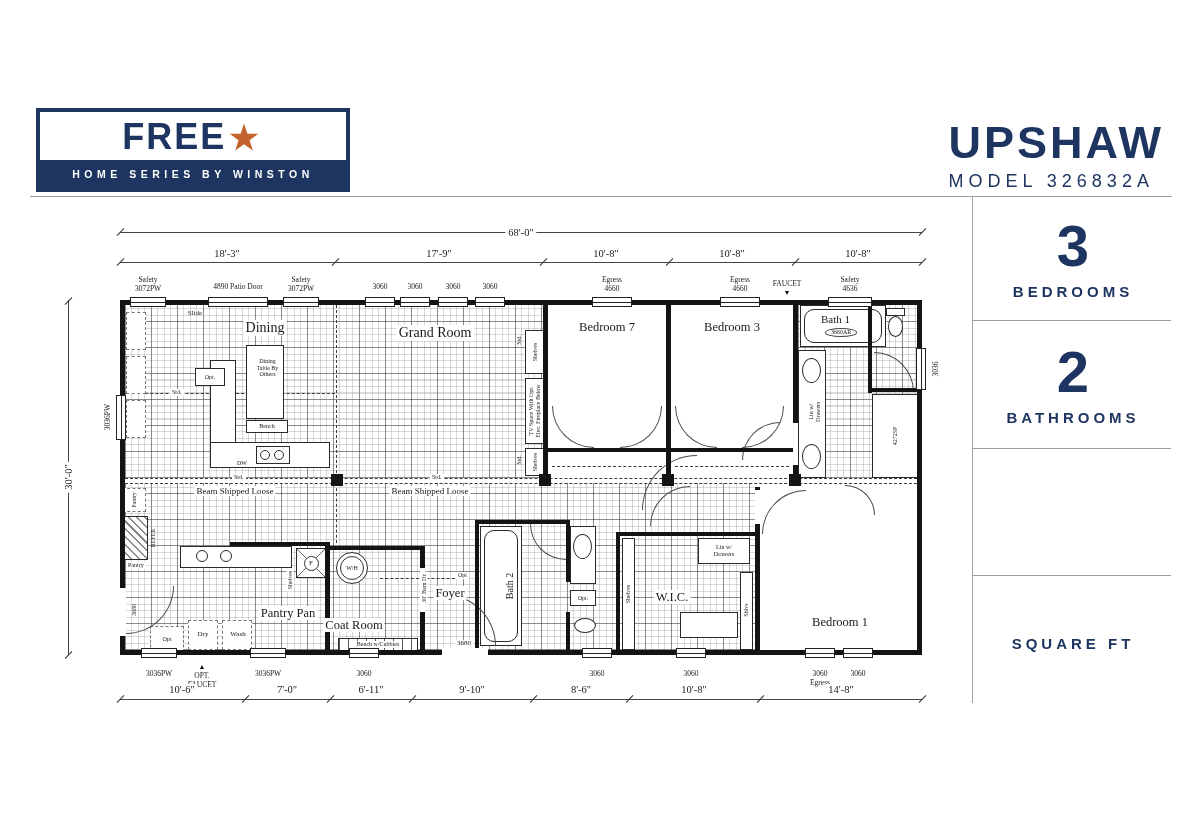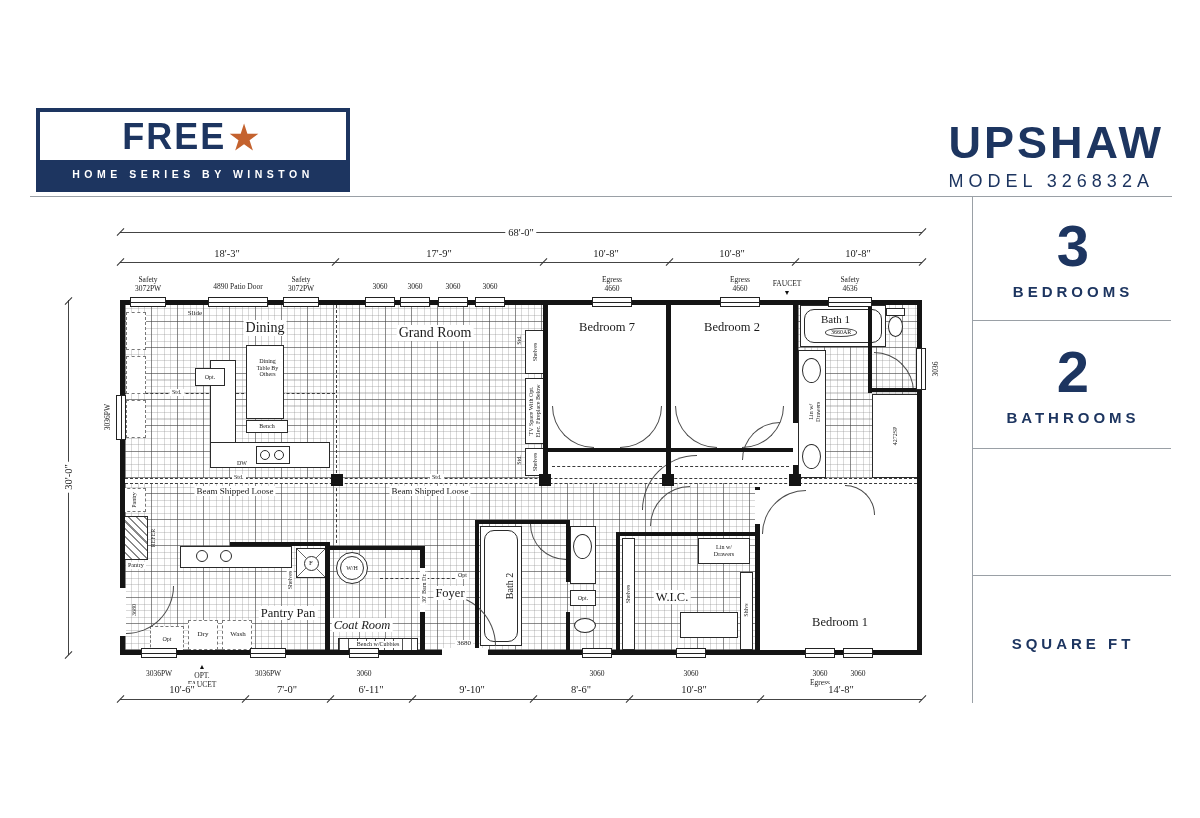--- a/index.html
+++ b/index.html
@@ -279,21 +279,21 @@
 
   <div class="fix xbox" style="left:246px;top:328px;width:30px;height:30px;"></div>
   <div class="abs fx" style="left:246px;top:328px;width:30px;height:30px;z-index:3;">
       <span class="fcirc">F</span>
     </div>
   <div class="lab tiny ctr-rot" style="left:240px;top:360px;">Shelves</div>
   <div class="lab room ctrx" style="left:238px;top:386px;">Pantry Pan</div>
   <div class="fix wh" style="left:286px;top:332px;width:32px;height:32px;">
       <span class="lab tiny nobg" style="position:static;">W/H</span>
     </div>
-  <div class="lab room ctrx" style="left:312px;top:398px;font-style:italic;">Coat Room</div>
+  <div class="lab room ctrx" style="left:304px;top:398px;">Coat Room</div>
   <div class="fix slats" style="left:288px;top:418px;width:80px;height:13px;"></div>
   <div class="lab tiny ctrx" style="left:328px;top:421px;">Bench w/Cubbies</div>
   <div class="lab tiny ctr-rot" style="left:374px;top:368px;">30' Barn Dr.</div>
 
   <div class="lab room ctrx" style="left:400px;top:366px;">Foyer</div>
   <div class="dashline-h" style="left:330px;top:358px;width:80px;"></div>
   <div class="lab tiny" style="left:406px;top:352px;">Opt</div>
   <div class="lab note ctrx" style="left:414px;top:420px;">3680</div>
   <div class="lab tiny ctr-rot nobg" style="left:84px;top:390px;">3680</div>
 
@@ -312,21 +312,21 @@
   <div class="lab tiny ctr" style="left:674px;top:331px;">Lin w/
 Drawers</div>
   <div class="fix" style="left:630px;top:392px;width:58px;height:26px;"></div>
   <div class="fix" style="left:690px;top:352px;width:13px;height:78px;"></div>
   <div class="lab tiny ctr-rot nobg" style="left:696px;top:390px;">Shlvs</div>
 
   <div class="lab note ctrx nobg" style="left:145px;top:90px;">Slide</div>
   <div class="lab room ctrx" style="left:215px;top:100px;font-size:14px;">Dining</div>
   <div class="lab room ctrx" style="left:385px;top:105px;font-size:14px;text-align:center;">Grand Room</div>
   <div class="lab room ctrx nobg" style="left:557px;top:100px;">Bedroom 7</div>
-  <div class="lab room ctrx nobg" style="left:682px;top:100px;">Bedroom 2</div>
+  <div class="lab room ctrx nobg" style="left:682px;top:100px;">Bedroom 3</div>
   <div class="lab room ctrx nobg" style="left:790px;top:395px;">Bedroom 1</div>
 
   <div class="lab note ctrx" style="left:185px;top:266px;font-size:9px;">Beam Shipped Loose</div>
   <div class="lab note ctrx" style="left:380px;top:266px;font-size:9px;">Beam Shipped Loose</div>
   <div class="lab tiny" style="left:120px;top:169px;">Std.</div>
   <div class="lab tiny" style="left:182px;top:254px;">Std.</div>
   <div class="lab tiny" style="left:380px;top:254px;">Std.</div>
 
   <div class="arc arc-tr" style="left:394px;top:374px;width:52px;height:52px;"></div>
   <div class="arc arc-br" style="left:76px;top:366px;width:48px;height:48px;"></div>

